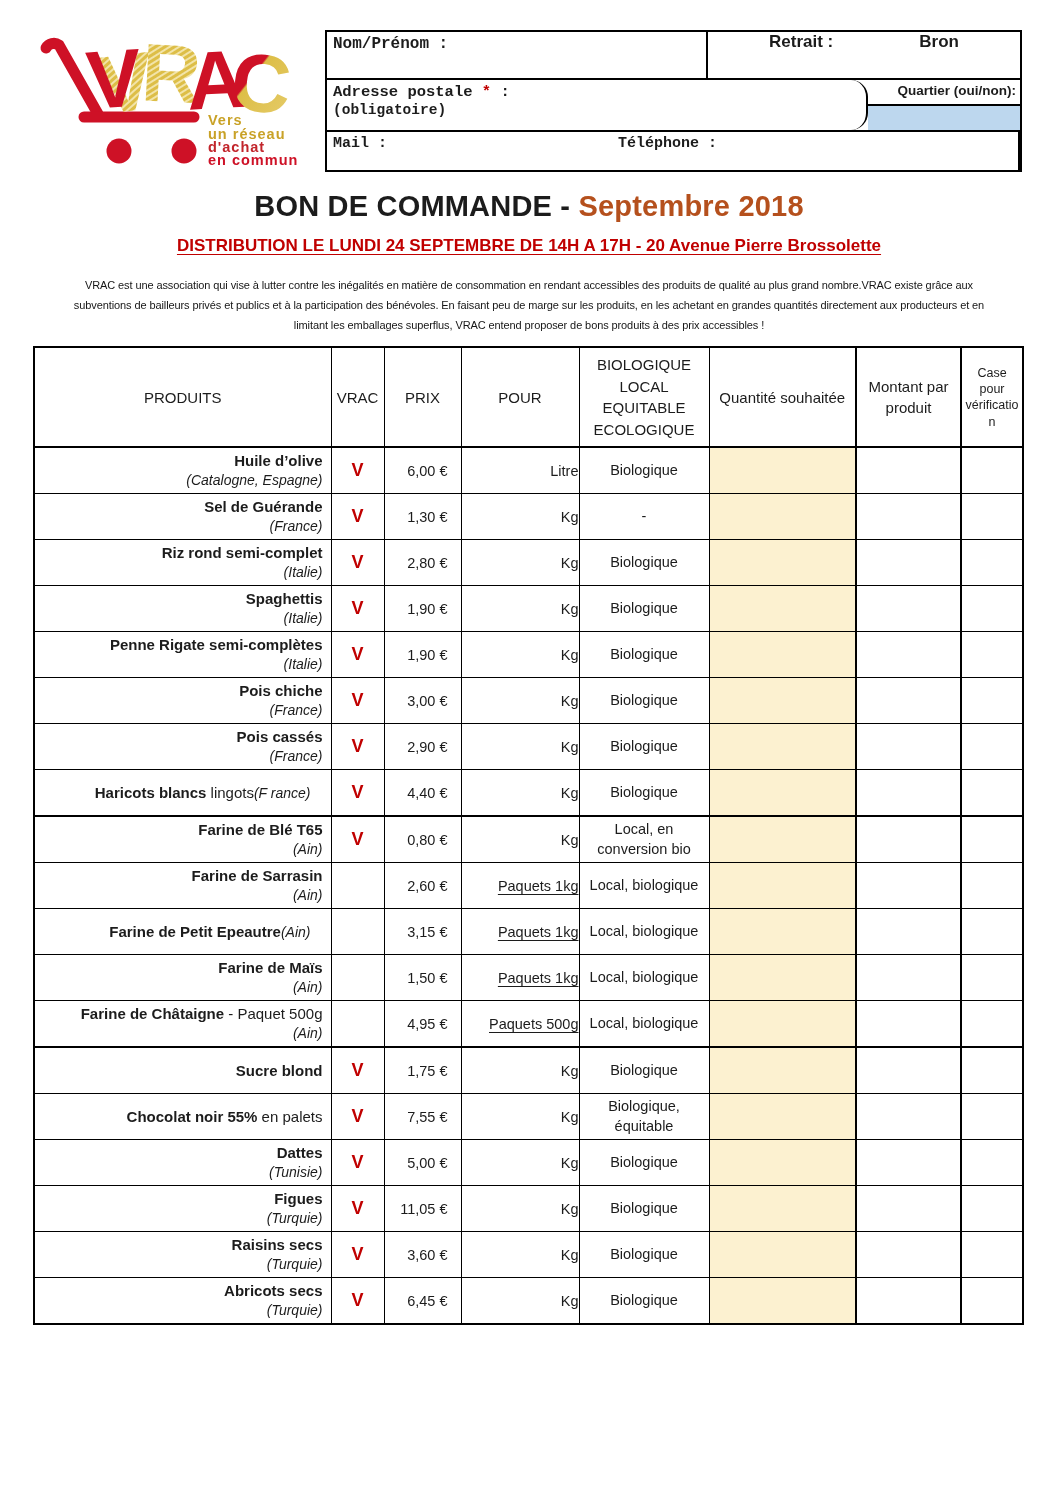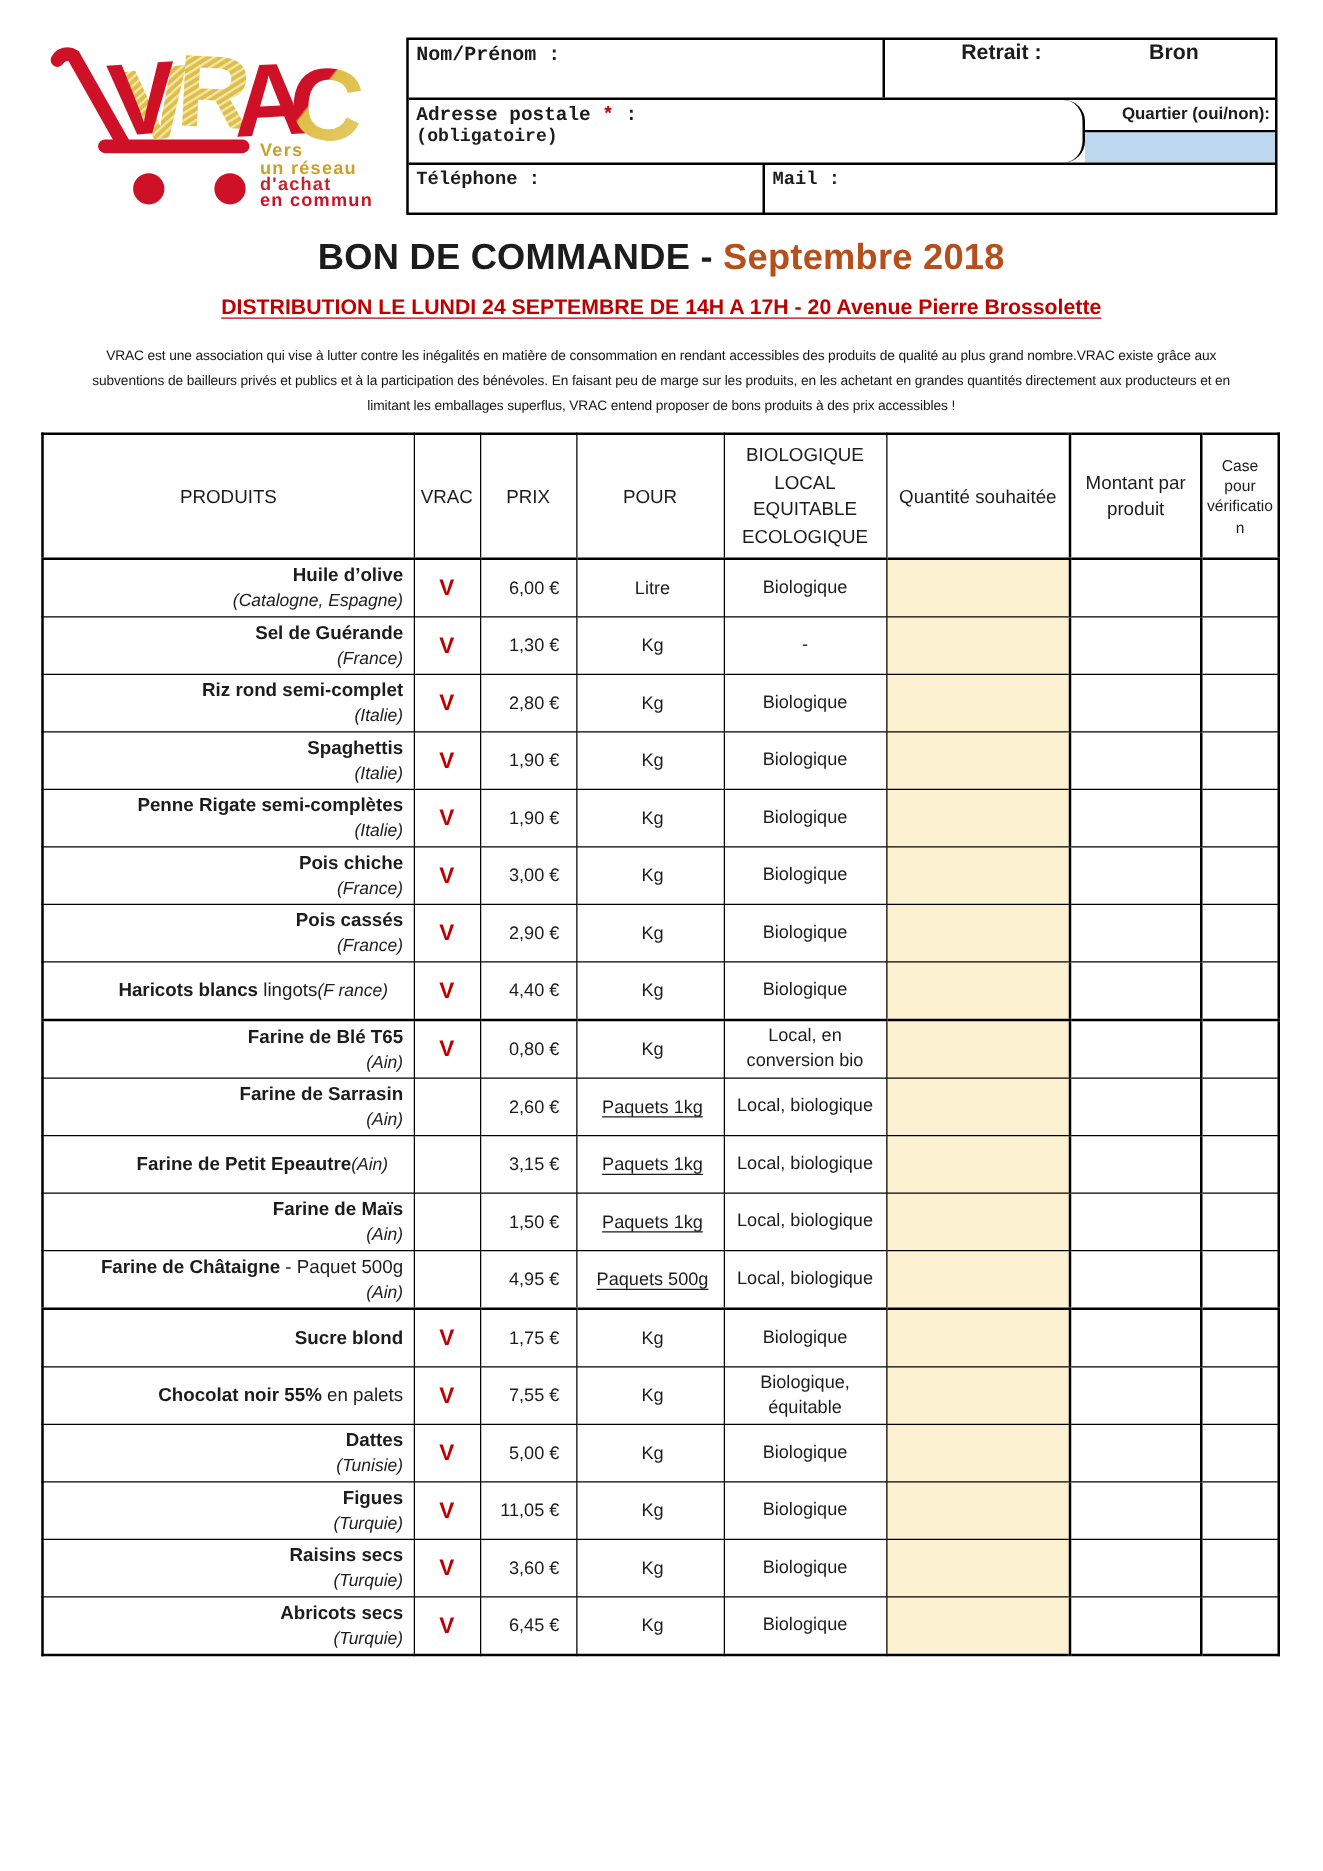--- a/index.html
+++ b/index.html
@@ -73,21 +73,21 @@
   tr.thick td{border-bottom:2.5px solid #000;}
   td.c-prod{padding:2px 8px 2px 4px;}
   .prod-wrap{display:flex;flex-direction:column;justify-content:center;min-height:41px;align-items:flex-end;}
   .prod-line{display:flex;align-items:baseline;font-size:15px;line-height:1.25;}
   .p-name{font-weight:bold;}
   .p-suffix{font-weight:normal;white-space:pre;}
   .p-origin-inline{font-style:italic;font-size:14px;margin-left:auto;padding-right:12px;}
   .p-origin{font-style:italic;font-size:14px;line-height:1.3;}
   td.c-vrac{text-align:center;font-weight:bold;font-size:18px;color:var(--red);}
   td.c-prix{text-align:right;padding-right:13px;font-size:14.5px;}
-  td.c-pour{text-align:center;padding-left:4px;font-size:14.5px;}
+  td.c-pour{text-align:right;padding-left:4px;font-size:14.5px;}
   .pour-t.u{text-decoration:underline;text-underline-offset:3px;}
   td.c-bio{text-align:center;font-size:14.5px;line-height:1.35;padding:0 4px;}
   td.c-qty{background:var(--cream);}
 </style>
 </head>
 <body>
 
 <div class="page">
 
   <div class="top">
@@ -142,25 +142,25 @@
         <div class="cell b-right adresse-cell">
           <span><span>Adresse postale </span><span class="star">*</span><span> :</span></span>
           <div class="sub">(obligatoire)</div>
         </div>
         <div class="quartier-stack">
           <div class="quartier-label">Quartier (oui/non):</div>
           <div class="quartier-input"></div>
         </div>
       </div>
       <div class="r3">
+        <div class="cell mail-cell">
+          <span>Mail :</span>
+        </div>
         <div class="cell b-right tel-cell">
           <span>Téléphone :</span>
-        </div>
-        <div class="cell mail-cell">
-          <span>Mail :</span>
         </div>
       </div>
     </div>
   </div>
 
   <div class="title">
     <span>BON DE COMMANDE - </span><span class="accent">Septembre 2018</span>
   </div>
   <div class="distribution">DISTRIBUTION LE LUNDI 24 SEPTEMBRE DE 14H A 17H - 20 Avenue Pierre Brossolette</div>
   <div class="intro">VRAC est une association qui vise à lutter contre les inégalités en matière de consommation en rendant accessibles des produits de qualité au plus grand nombre.VRAC existe grâce aux subventions de bailleurs privés et publics et à la participation des bénévoles. En faisant peu de marge sur les produits, en les achetant en grandes quantités directement aux producteurs et en limitant les emballages superflus, VRAC entend proposer de bons produits à des prix accessibles !</div>

